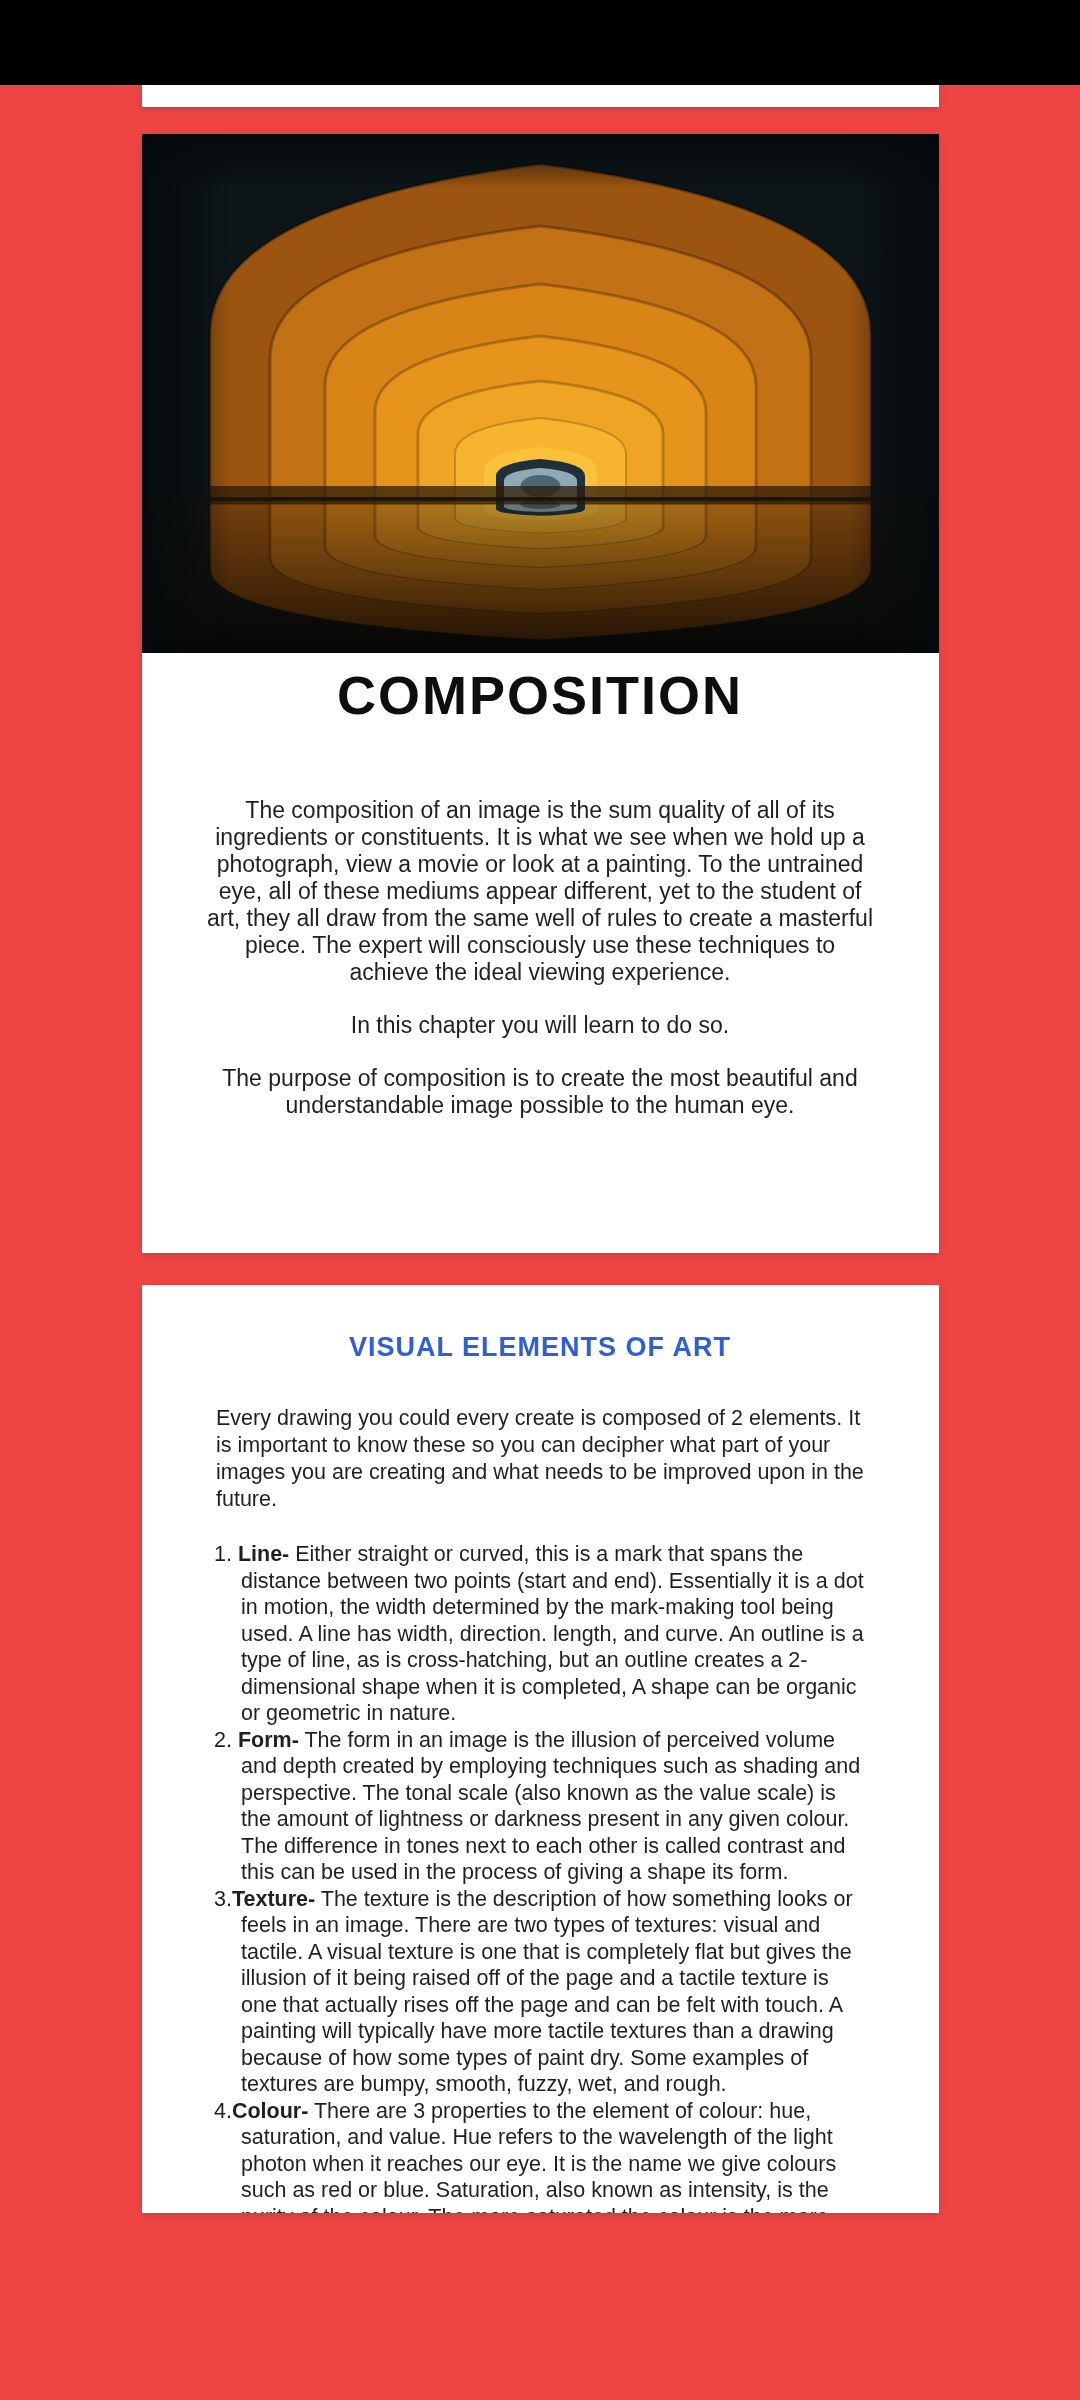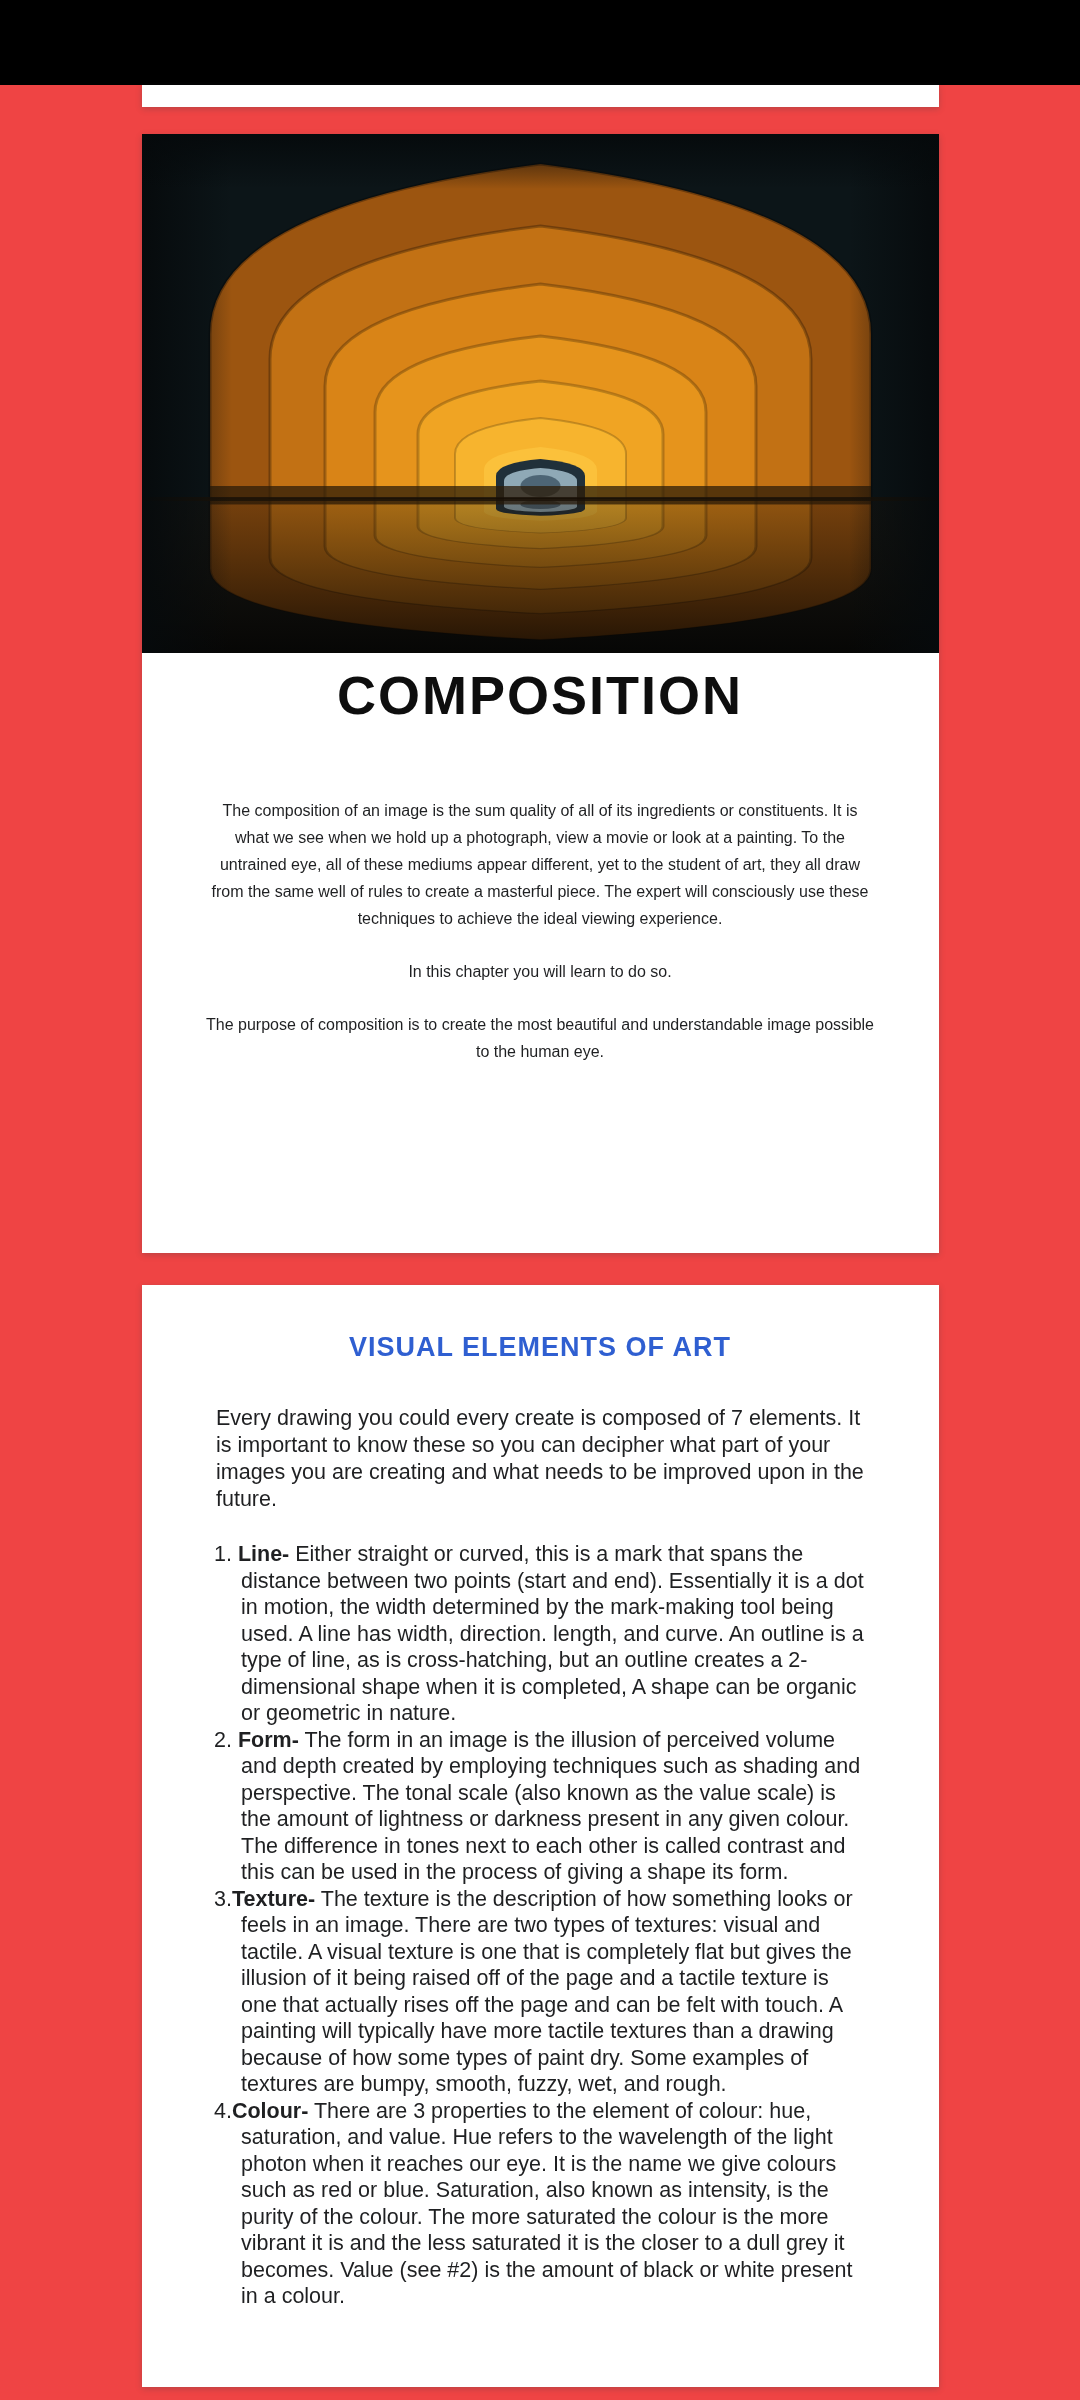--- a/index.html
+++ b/index.html
@@ -3,25 +3,25 @@
 <meta charset="utf-8">
 <style>
   html,body{margin:0;padding:0;background:#eff1f4;}
   .screen{position:relative;width:1080px;height:2400px;background:#eff1f4;overflow:hidden;
           font-family:"Liberation Sans",sans-serif;color:#1f2022;}
   .status-bar{height:85px;background:#000;}
   .viewer{position:absolute;top:85px;left:0;right:0;bottom:0;}
   .page{width:797px;margin:0 auto;background:#fff;box-shadow:0 2px 6px rgba(60,64,67,.28);}
   .page-sliver{height:22px;margin-bottom:27px;}
   .page-1{height:1119px;margin-bottom:32px;overflow:hidden;}
-  .page-2{height:1102px;overflow:hidden;}
+  .page-2{height:928px;overflow:hidden;}
   .hero{display:block;width:797px;height:519px;}
   .doc-title{margin:12px 0 0;text-align:center;font-size:54px;line-height:60px;
              font-weight:800;letter-spacing:2px;color:#0e0e0e;}
-  .centered-para{width:672px;margin:0 auto;text-align:center;font-size:16px;line-height:27px;}
+  .centered-para{width:672px;margin:0 auto;text-align:center;font-size:23px;line-height:27px;}
   .p-first{margin-top:72px;}
   .p-gap{margin-top:26px;}
   .section-heading{margin:0;padding-top:46px;text-align:center;font-size:27px;line-height:32px;
                    font-weight:800;letter-spacing:1px;}
   .intro-para{width:648px;margin:42px auto 0;font-size:21.5px;line-height:27px;text-align:left;}
   .vlist{width:652px;margin:28px auto 0;font-size:21.5px;line-height:26.5px;}
   .vlist .item{padding-left:27px;text-indent:-27px;}
   .vlist b{font-weight:700;}
 </style>
 </head>
@@ -80,21 +80,21 @@
       <h1 class="doc-title">COMPOSITION</h1>
 
       <p class="centered-para p-first">The composition of an image is the sum quality of all of its ingredients or constituents. It is what we see when we hold up a photograph, view a movie or look at a painting. To the untrained eye, all of these mediums appear different, yet to the student of art, they all draw from the same well of rules to create a masterful piece. The expert will consciously use these techniques to achieve the ideal viewing experience.</p>
       <p class="centered-para p-gap">In this chapter you will learn to do so.</p>
       <p class="centered-para p-gap">The purpose of composition is to create the most beautiful and understandable image possible to the human eye.</p>
     </div>
 
     <div class="page page-2">
       <h2 class="section-heading" style="color: rgb(47, 95, 209);">VISUAL ELEMENTS OF ART</h2>
 
-      <p class="intro-para">Every drawing you could every create is composed of 7 elements. It is important to know these so you can decipher what part of your images you are creating and what needs to be improved upon in the future.</p>
+      <p class="intro-para">Every drawing you could every create is composed of 2 elements. It is important to know these so you can decipher what part of your images you are creating and what needs to be improved upon in the future.</p>
 
       <div class="vlist">
         <div class="item"><span>1. </span><b>Line-</b> <span>Either straight or curved, this is a mark that spans the distance between two points (start and end). Essentially it is a dot in motion, the width determined by the mark-making tool being used. A line has width, direction. length, and curve. An outline is a type of line, as is cross-hatching, but an outline creates a 2-dimensional shape when it is completed, A shape can be organic or geometric in nature.</span></div>
         <div class="item"><span>2. </span><b>Form-</b> <span>The form in an image is the illusion of perceived volume and depth created by employing techniques such as shading and perspective. The tonal scale (also known as the value scale) is the amount of lightness or darkness present in any given colour. The difference in tones next to each other is called contrast and this can be used in the process of giving a shape its form.</span></div>
         <div class="item"><span>3.</span><b>Texture-</b> <span>The texture is the description of how something looks or feels in an image. There are two types of textures: visual and tactile. A visual texture is one that is completely flat but gives the illusion of it being raised off of the page and a tactile texture is one that actually rises off the page and can be felt with touch. A painting will typically have more tactile textures than a drawing because of how some types of paint dry. Some examples of textures are bumpy, smooth, fuzzy, wet, and rough.</span></div>
         <div class="item"><span>4.</span><b>Colour-</b> <span>There are 3 properties to the element of colour: hue, saturation, and value. Hue refers to the wavelength of the light photon when it reaches our eye. It is the name we give colours such as red or blue. Saturation, also known as intensity, is the purity of the colour. The more saturated the colour is the more vibrant it is and the less saturated it is the closer to a dull grey it becomes. Value (see #2) is the amount of black or white present in a colour.</span></div>
       </div>
     </div>
 
   </div>

